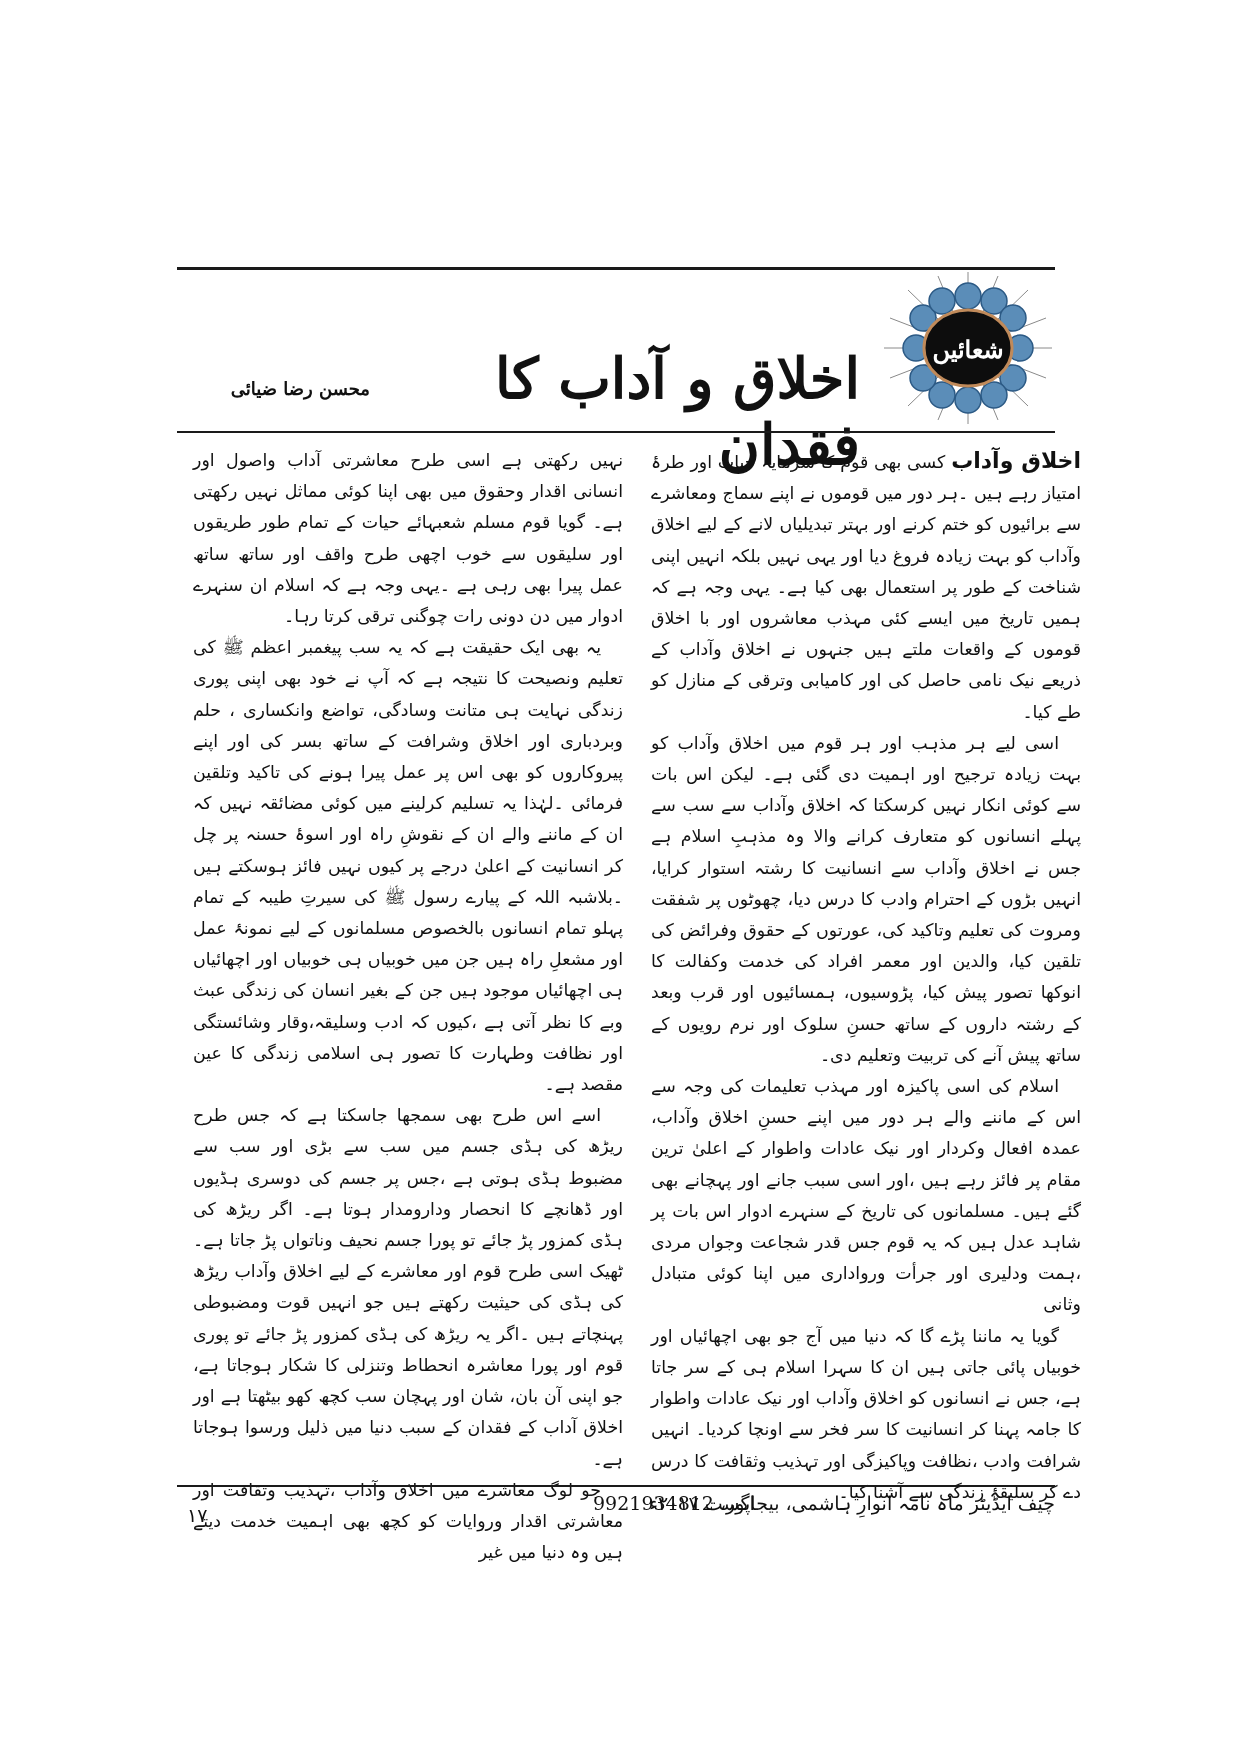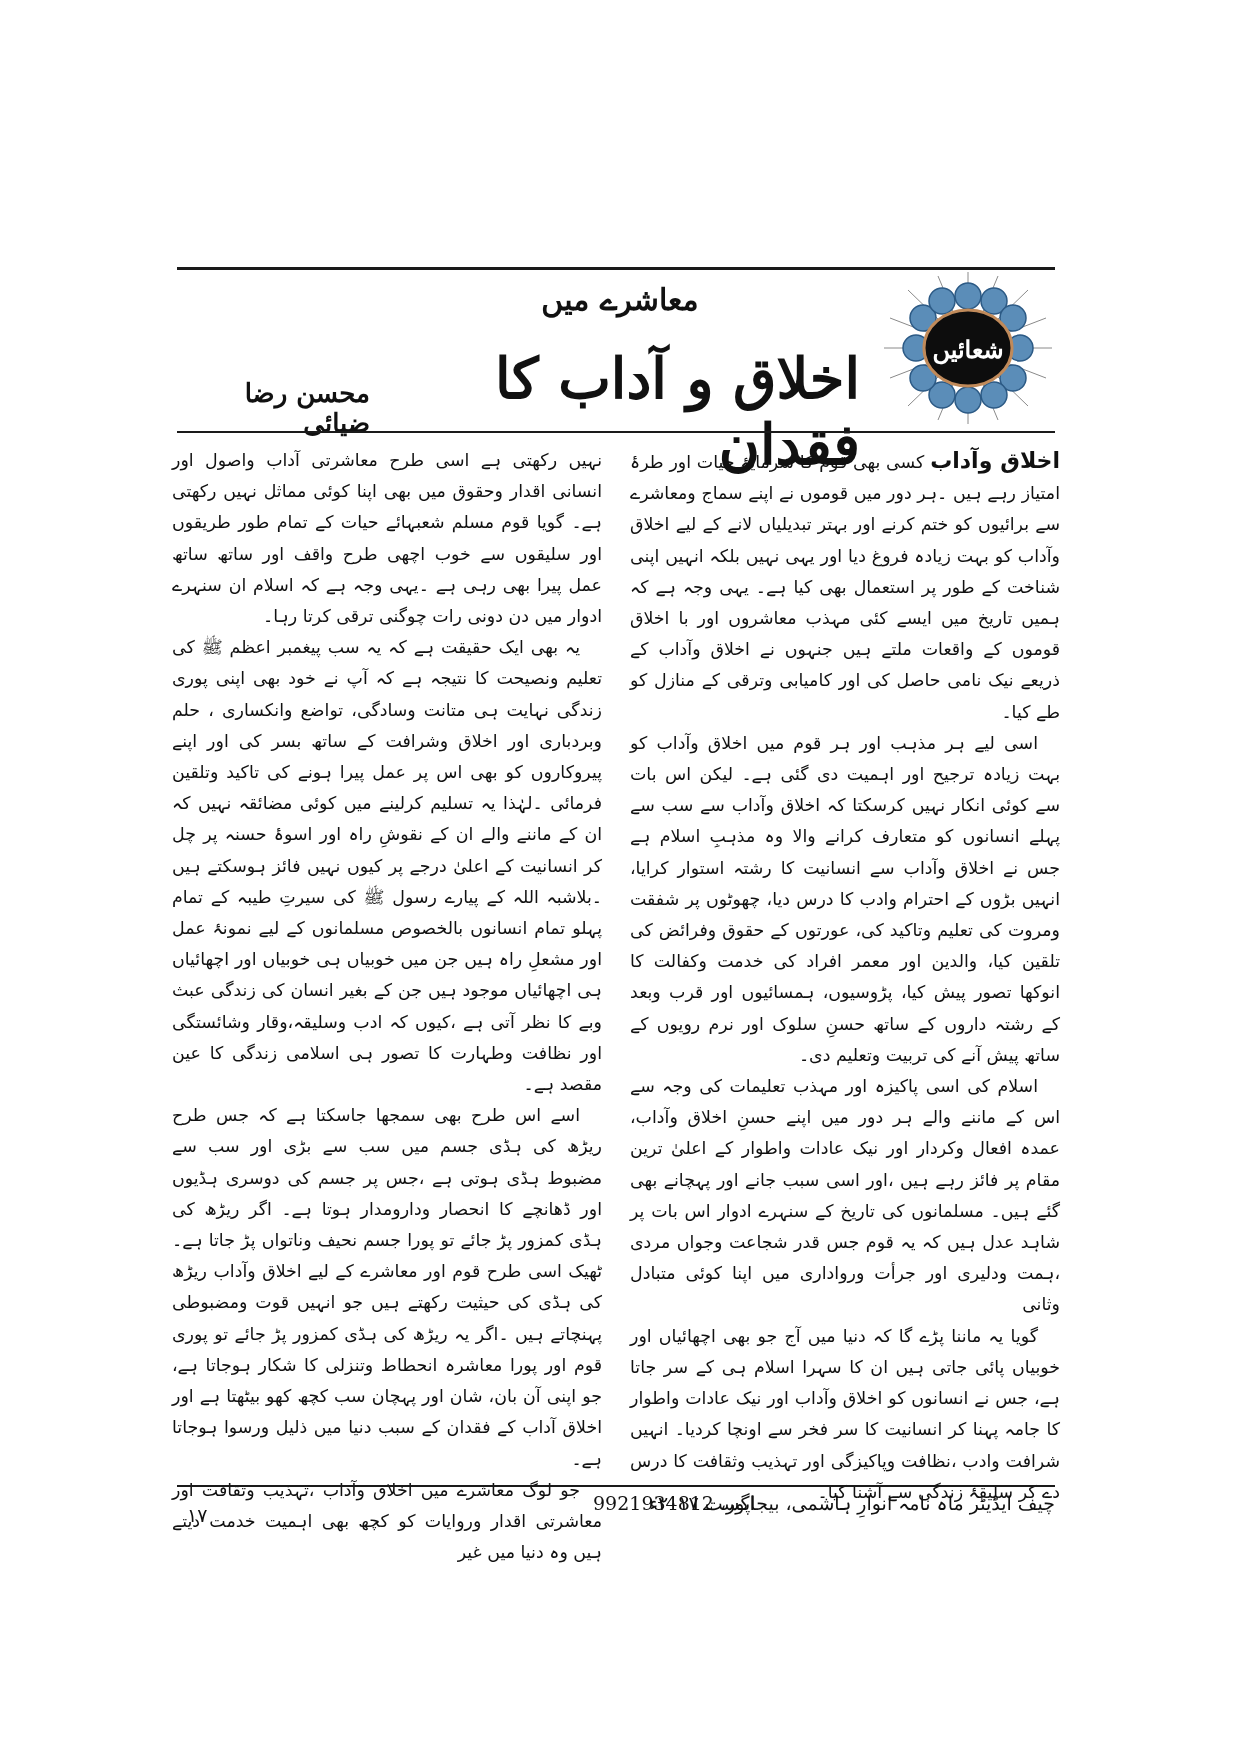--- a/index.html
+++ b/index.html
@@ -12,24 +12,24 @@
   .rule.foot { top: 1485px; height: 2px; }
 
   .emblem { position: absolute; left: 878px; top: 268px; width: 180px; height: 160px; }
 
   .kicker { position: absolute; top: 282px; left: 470px; width: 300px; text-align: center;
             font-family: "DejaVu Serif", serif; font-size: 30px; font-weight: bold; direction: rtl; }
   .title { position: absolute; top: 345px; left: 400px; width: 460px; 
            font-family: "DejaVu Serif", serif; font-size: 56px; font-weight: bold; direction: rtl;
            letter-spacing: 0; }
   .author { position: absolute; top: 378px; left: 170px; width: 200px; text-align: right;
-            font-family: "DejaVu Serif", serif; font-size: 26px; font-weight: bold; direction: rtl; }
+            font-family: "DejaVu Serif", serif; font-size: 18px; font-weight: bold; direction: rtl; }
 
   .col { position: absolute; top: 445px; width: 430px; direction: rtl; text-align: justify;
-         font-family: "DejaVu Sans", sans-serif; font-size: 17.4px; line-height: 31.2px; color: #111; }
+         font-family: "DejaVu Sans", sans-serif; font-size: 17.4px; line-height: 31.2px; color: #111; margin-left: 21px; }
   .col.right { left: 630px; }
   .col.left  { left: 172px; }
   .col p { margin: 0; text-indent: 0; }
   .col p.indent { text-indent: 22px; }
   .lead { font-weight: bold; font-size: 22px; }
 
   .footer { position: absolute; top: 1490px; left: 177px; width: 878px; height: 34px;
             font-family: "DejaVu Serif", serif; font-size: 19px; }
   .footer .pgnum { position: absolute; left: 10px; top: 2px; margin-top: 12px; }
   .footer .date { position: absolute; left: 472px; top: 2px; direction: rtl; }
@@ -72,21 +72,20 @@
       <circle cx="64" cy="127" r="13"></circle>
       <circle cx="45" cy="110" r="13"></circle>
       <circle cx="38" cy="80" r="13"></circle>
       <circle cx="45" cy="50" r="13"></circle>
       <circle cx="64" cy="33" r="13"></circle>
     </g>
     <ellipse cx="90" cy="80" rx="44" ry="38" fill="#0d0d0d" stroke="#c08a5a" stroke-width="3"></ellipse>
     <text x="90" y="90" text-anchor="middle" fill="#ffffff" font-size="24" font-weight="bold" font-family="DejaVu Serif, serif" direction="rtl">شعائیں</text>
   </svg>
 
-  <div class="kicker">معاشرے میں</div>
   <div class="title">اخلاق و آداب کا فقدان</div>
   <div class="author">محسن رضا ضیائی</div>
 
   <div class="rule mid"></div>
 
   <div class="col right">
     <p><span class="lead">اخلاق وآداب</span><span> کسی بھی قوم کا سرمایۂ حیات اور طرۂ امتیاز رہے ہیں ۔ہر دور میں قوموں نے اپنے سماج ومعاشرے سے برائیوں کو ختم کرنے اور بہتر تبدیلیاں لانے کے لیے اخلاق وآداب کو بہت زیادہ فروغ دیا اور یہی نہیں بلکہ انہیں اپنی شناخت کے طور پر استعمال بھی کیا ہے۔ یہی وجہ ہے کہ ہمیں تاریخ میں ایسے کئی مہذب معاشروں اور با اخلاق قوموں کے واقعات ملتے ہیں جنہوں نے اخلاق وآداب کے ذریعے نیک نامی حاصل کی اور کامیابی وترقی کے منازل کو طے کیا۔</span></p>
     <p class="indent">اسی لیے ہر مذہب اور ہر قوم میں اخلاق وآداب کو بہت زیادہ ترجیح اور اہمیت دی گئی ہے۔ لیکن اس بات سے کوئی انکار نہیں کرسکتا کہ اخلاق وآداب سے سب سے پہلے انسانوں کو متعارف کرانے والا وہ مذہبِ اسلام ہے جس نے اخلاق وآداب سے انسانیت کا رشتہ استوار کرایا، انہیں بڑوں کے احترام وادب کا درس دیا، چھوٹوں پر شفقت ومروت کی تعلیم وتاکید کی، عورتوں کے حقوق وفرائض کی تلقین کیا، والدین اور معمر افراد کی خدمت وکفالت کا انوکھا تصور پیش کیا، پڑوسیوں، ہمسائیوں اور قرب وبعد کے رشتہ داروں کے ساتھ حسنِ سلوک اور نرم رویوں کے ساتھ پیش آنے کی تربیت وتعلیم دی۔</p>
     <p class="indent">اسلام کی اسی پاکیزہ اور مہذب تعلیمات کی وجہ سے اس کے ماننے والے ہر دور میں اپنے حسنِ اخلاق وآداب، عمدہ افعال وکردار اور نیک عادات واطوار کے اعلیٰ ترین مقام پر فائز رہے ہیں ،اور اسی سبب جانے اور پہچانے بھی گئے ہیں۔ مسلمانوں کی تاریخ کے سنہرے ادوار اس بات پر شاہد عدل ہیں کہ یہ قوم جس قدر شجاعت وجواں مردی ،ہمت ودلیری اور جرأت ورواداری میں اپنا کوئی متبادل وثانی</p>
     <p class="indent">گویا یہ ماننا پڑے گا کہ دنیا میں آج جو بھی اچھائیاں اور خوبیاں پائی جاتی ہیں ان کا سہرا اسلام ہی کے سر جاتا ہے، جس نے انسانوں کو اخلاق وآداب اور نیک عادات واطوار کا جامہ پہنا کر انسانیت کا سر فخر سے اونچا کردیا۔ انہیں شرافت وادب ،نظافت وپاکیزگی اور تہذیب وثقافت کا درس دے کر سلیقۂ زندگی سے آشنا کیا۔</p>

